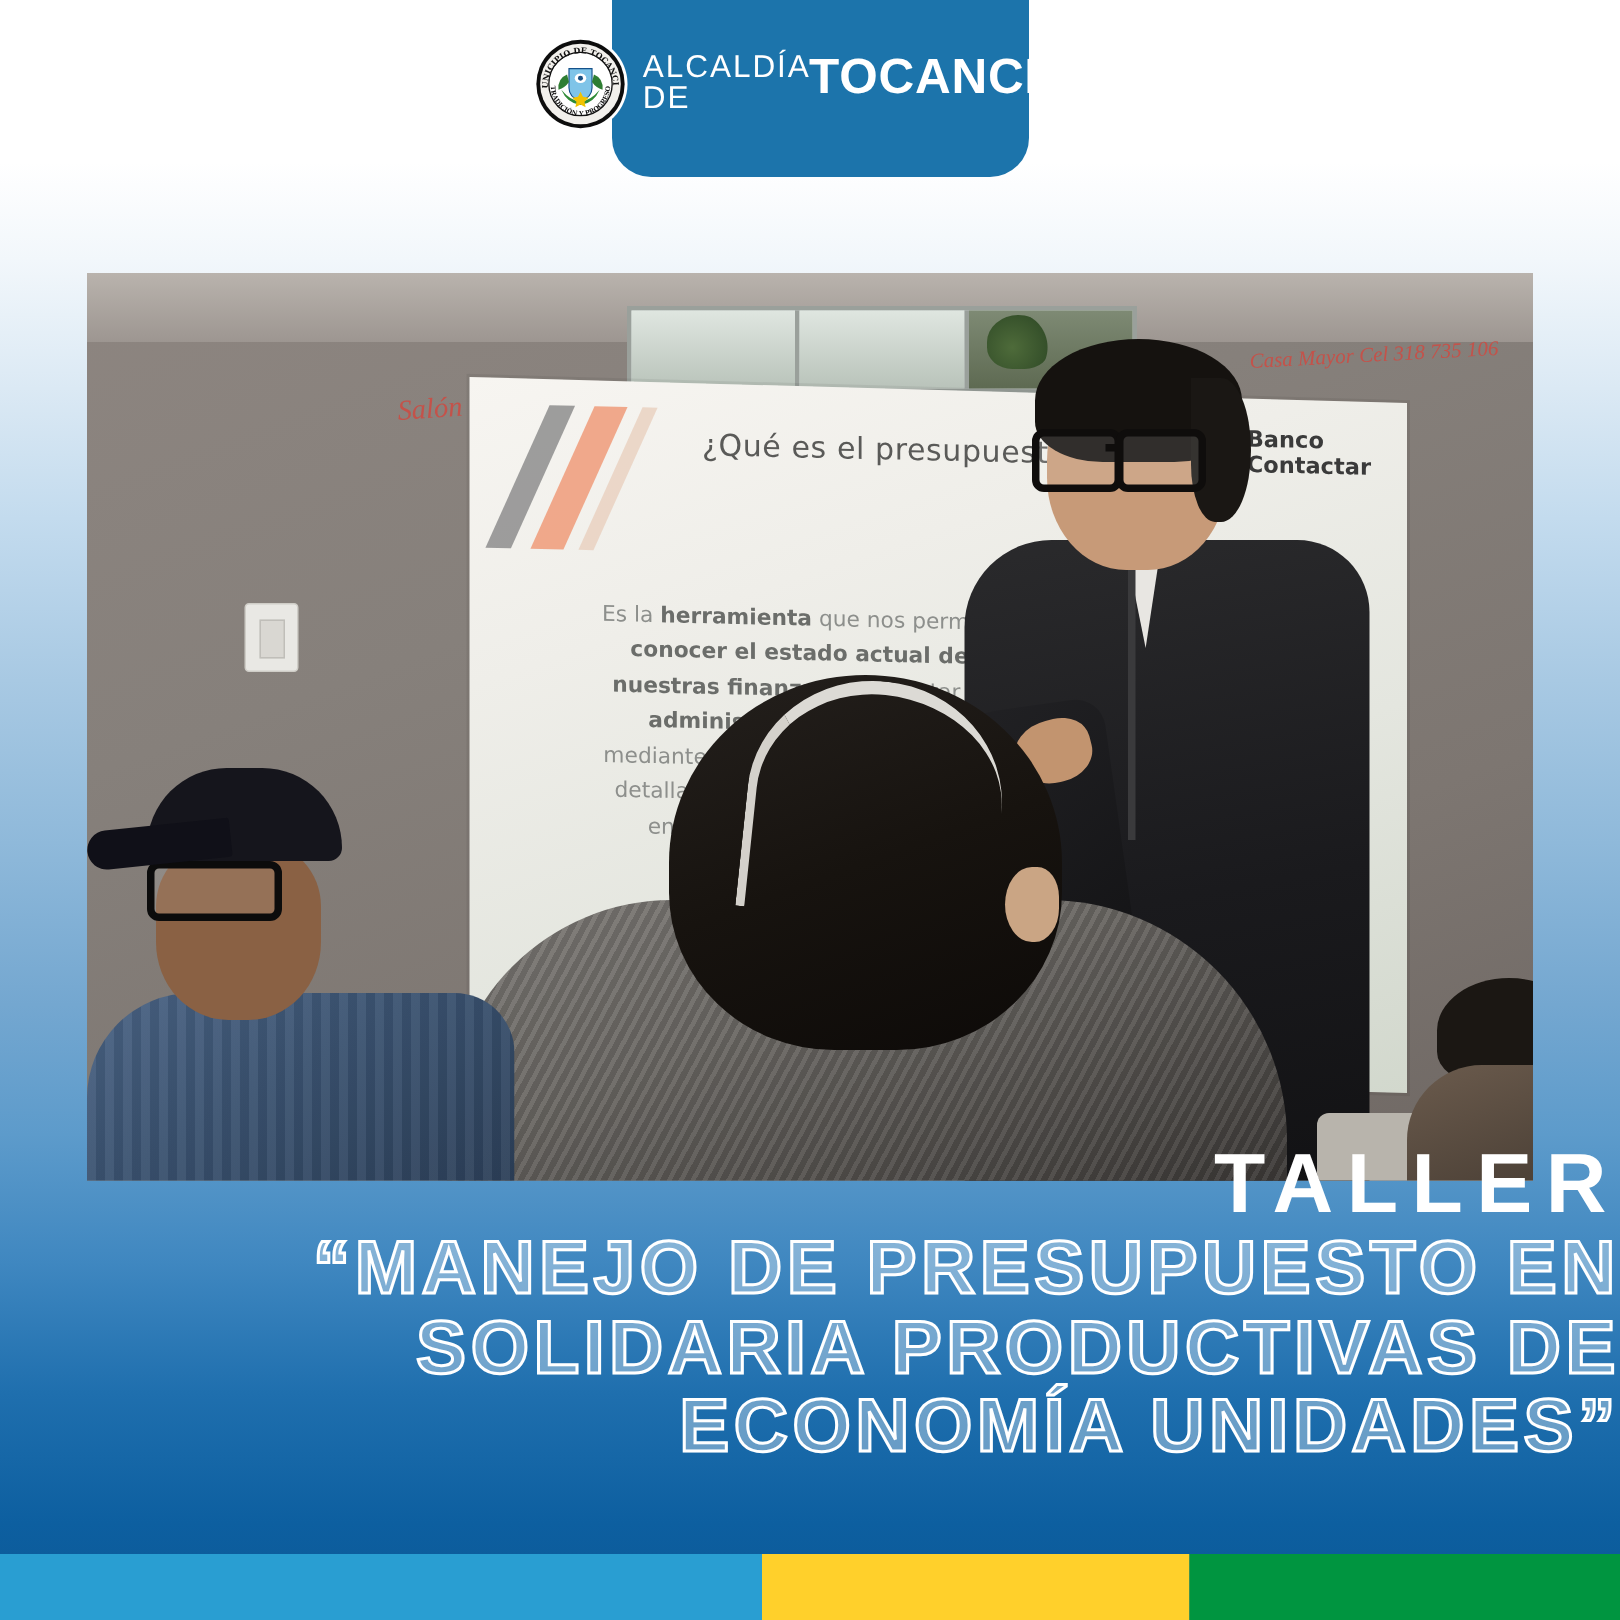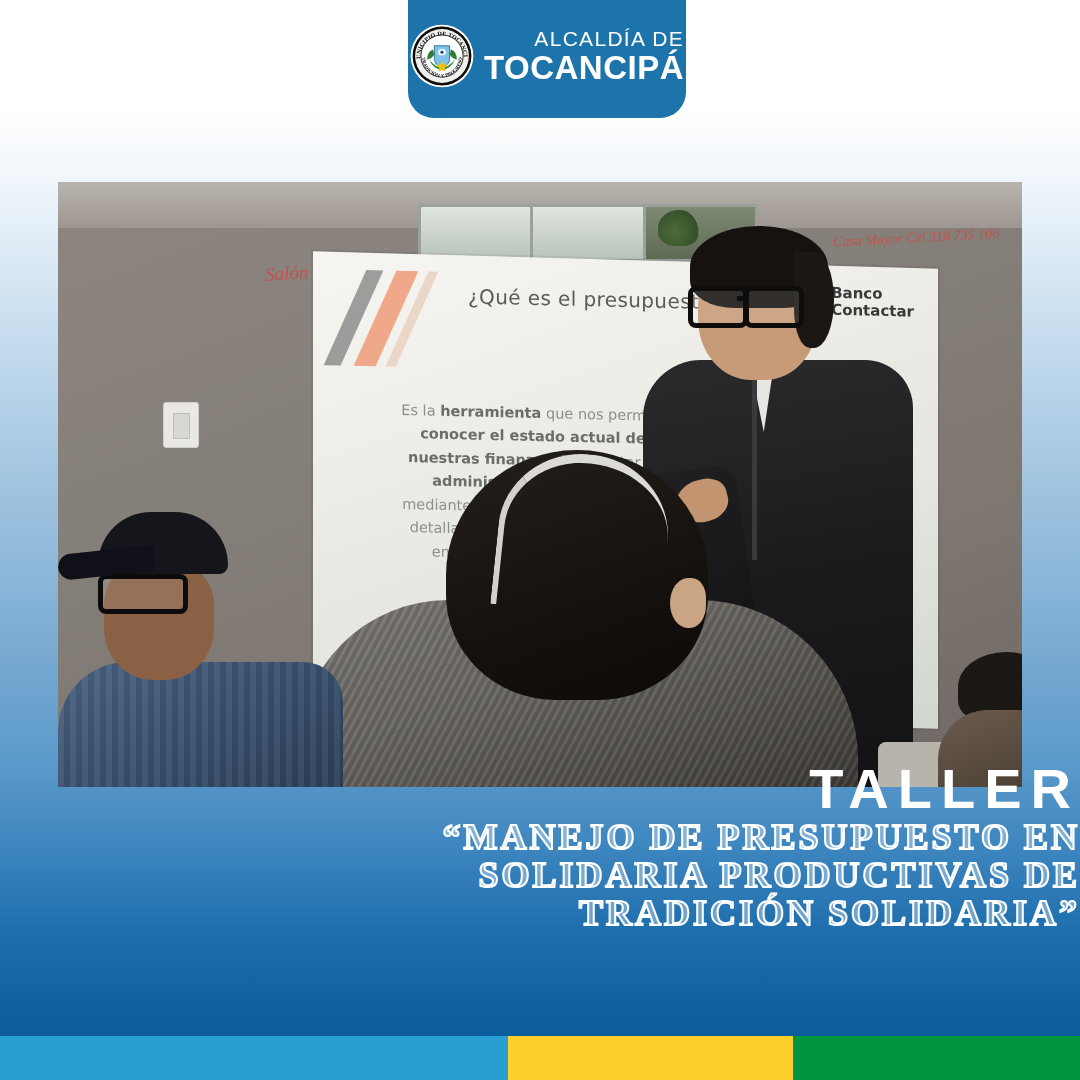--- a/index.html
+++ b/index.html
@@ -28,21 +28,21 @@
 
   
   .header-banner{
     position:absolute;left:408px;top:0;width:278px;height:118px;
     background:#1c74ab;
     border-radius:0 0 26px 26px;
     display:flex;align-items:center;justify-content:center;gap:10px;
     box-sizing:border-box;padding:0 8px 6px 8px;
   }
   .crest{width:64px;height:64px;flex:0 0 64px;position:relative;}
-  .brand-text{display:flex;flex-direction:column;line-height:1;text-align:right;}
+  .brand-text{display:flex;flex-direction:row;line-height:1;}
   .brand-line1{
     color:#ffffff;font-size:21px;letter-spacing:1.3px;font-weight:400;
     margin-bottom:2px;
   }
   .brand-line2{
     color:#ffffff;font-size:33px;letter-spacing:0.5px;font-weight:bold;
   }
 
   
   .photo{
@@ -267,22 +267,22 @@
   .titles{
     position:absolute;left:0;right:0;top:760px;text-align:right;
   }
   .taller{
     color:#ffffff;font-weight:bold;font-size:56px;letter-spacing:9px;
     line-height:1.02;margin:0;
     font-family:"Liberation Sans", sans-serif;
   }
   .subtitle{
     margin:2px 0 0 12px;
-    font-family:Liberation Serif, serif;
-    font-weight:bold;font-size:36px;letter-spacing:3px;line-height:1.05;
+    font-family:Liberation Sans, sans-serif;
+    font-weight:bold;font-size:50px;letter-spacing:3px;line-height:1.05;
     color:transparent;
     -webkit-text-stroke:2px #ffffff;
     text-shadow:0 0 1px rgba(255,255,255,.35);
   }
   .subtitle .line{display:block;white-space:nowrap;}
 
   
   .bottom-bar{
     position:absolute;left:0;bottom:0;width:1080px;height:44px;display:flex;
   }
@@ -397,21 +397,21 @@
       <span class="cap"></span>
       <span class="cap-brim"></span>
     </div>
   </div>
 
   <div class="titles">
     <div class="taller">TALLER</div>
     <div class="subtitle">
         <span class="line">“MANEJO DE PRESUPUESTO EN</span>
         <span class="line">SOLIDARIA PRODUCTIVAS DE</span>
-        <span class="line">TRADICIÓN SOLIDARIA”</span>
+        <span class="line">ECONOMÍA UNIDADES”</span>
       </div>
   </div>
 
   <div class="bottom-bar">
     <span class="seg-blue" style="background: rgb(41, 158, 210);"></span>
     <span class="seg-yellow" style="background: rgb(255, 208, 43);"></span>
     <span class="seg-green" style="background: rgb(0, 149, 64);"></span>
   </div>
 
 </div>

